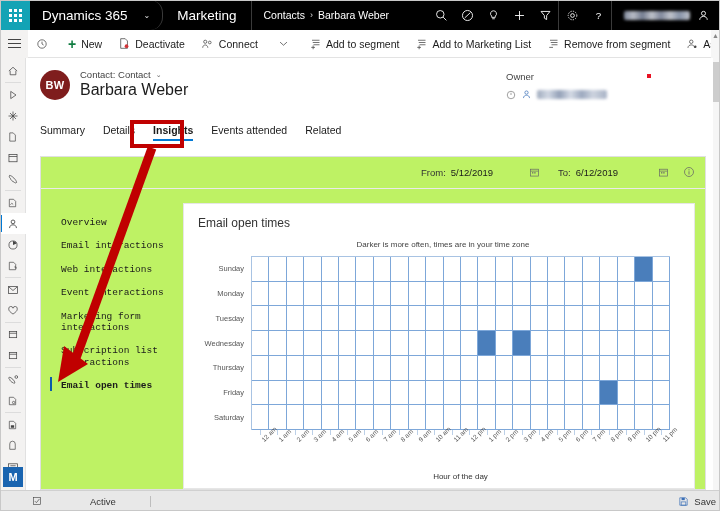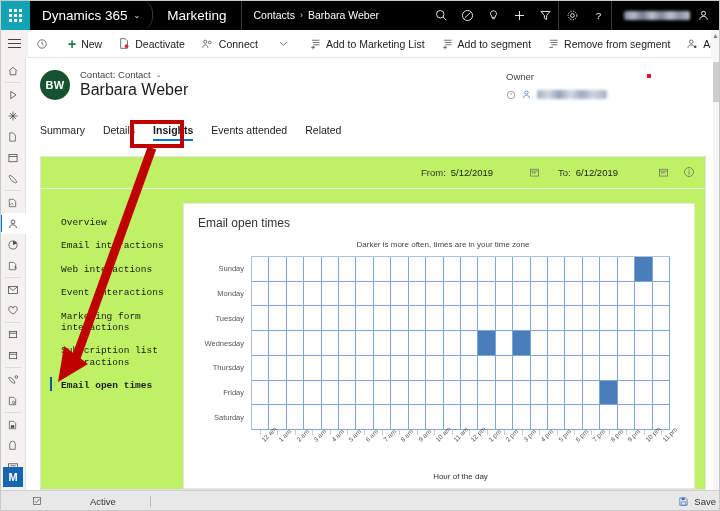--- a/index.html
+++ b/index.html
@@ -17,21 +17,21 @@
     background: #000000; display: flex; align-items: center; color: #fff;
   }
   .waffle {
     width: 30px; height: 30px; background: #13a3b5;
     display: flex; align-items: center; justify-content: center; flex: 0 0 30px;
   }
   .waffle-grid { display: grid; grid-template-columns: repeat(3,3px);
     grid-template-rows: repeat(3,3px); gap: 2px; }
   .waffle-grid i { background: #fff; width: 3px; height: 3px; display:block; }
   .brand {
-    padding: 0 12px; font-size: 13.5px; display: flex; align-items: center; gap: 6px;
+    padding: 0 12px; font-size: 13.5px; display: flex; align-items: center; gap: 16px;
     height: 30px; border-right: 1px solid #3a3a3a; border-radius: 13px;
   }
   .brand .chev { font-size: 8px; opacity: .9; }
   .app-name {
     padding: 0 14px; font-size: 13.5px; height: 30px;
     display: flex; align-items: center; border-right: 1px solid #3a3a3a;
   }
   .breadcrumb {
     padding: 0 12px; font-size: 10.5px; display: flex; align-items: center; gap: 5px;
     height: 30px;
@@ -96,21 +96,21 @@
   .rail-m {
     position:absolute; left:3px; bottom:4px; width:20px; height:20px; background:#1964b0;
     color:#fff; font-size:11px; display:flex; align-items:center; justify-content:center;
     font-weight:600;
   }
 
   
   .rec-header { position:absolute; left:26px; top:58px; width:694px; height:62px; background:#fff; }
   .avatar {
     position:absolute; left:14px; top:12px; width:30px; height:30px; border-radius:50%;
-    background:#14532d; color:#fff; font-size:11px; font-weight:600;
+    background:#7f1d1d; color:#fff; font-size:11px; font-weight:600;
     display:flex; align-items:center; justify-content:center; letter-spacing:.3px;
   }
   .rec-type {
     position:absolute; left:54px; top:11px; font-size:9.5px; color:#444;
     display:flex; align-items:center; gap:5px;
   }
   .rec-type .chev { font-size:7px; color:#666; }
   .rec-title { position:absolute; left:54px; top:23px; font-size:16px; color:#1b1b1b; }
   .owner-wrap { position:absolute; left:480px; top:13px; }
   .owner-lbl { font-size:9.5px; color:#444; }
@@ -349,31 +349,31 @@
     </div>
     <div class="cmd-sep"></div>
     <div class="cmd-item">
       <svg width="12" height="12" viewBox="0 0 16 16">
           <line x1="4" y1="3" x2="14" y2="3" stroke="#444" stroke-width="1"></line>
           <line x1="5" y1="6" x2="14" y2="6" stroke="#444" stroke-width="1"></line>
           <line x1="6" y1="9" x2="14" y2="9" stroke="#444" stroke-width="1"></line>
           <line x1="3" y1="12.5" x2="8" y2="12.5" stroke="#444" stroke-width="1"></line>
           <line x1="5.5" y1="10" x2="5.5" y2="15" stroke="#444" stroke-width="1"></line>
         </svg>
-      <span>Add to Marketing List</span>
+      <span>Add to segment</span>
     </div>
     <div class="cmd-item">
       <svg width="12" height="12" viewBox="0 0 16 16">
           <line x1="4" y1="3" x2="14" y2="3" stroke="#444" stroke-width="1"></line>
           <line x1="5" y1="6" x2="14" y2="6" stroke="#444" stroke-width="1"></line>
           <line x1="6" y1="9" x2="14" y2="9" stroke="#444" stroke-width="1"></line>
           <line x1="3" y1="12.5" x2="8" y2="12.5" stroke="#444" stroke-width="1"></line>
           <line x1="5.5" y1="10" x2="5.5" y2="15" stroke="#444" stroke-width="1"></line>
         </svg>
-      <span>Add to segment</span>
+      <span>Add to Marketing List</span>
     </div>
     <div class="cmd-item">
       <svg width="12" height="12" viewBox="0 0 16 16">
           <line x1="4" y1="3" x2="14" y2="3" stroke="#444" stroke-width="1"></line>
           <line x1="5" y1="6" x2="14" y2="6" stroke="#444" stroke-width="1"></line>
           <line x1="6" y1="9" x2="14" y2="9" stroke="#444" stroke-width="1"></line>
           <line x1="3" y1="12.5" x2="8" y2="12.5" stroke="#444" stroke-width="1"></line>
         </svg>
       <span>Remove from segment</span>
     </div>

